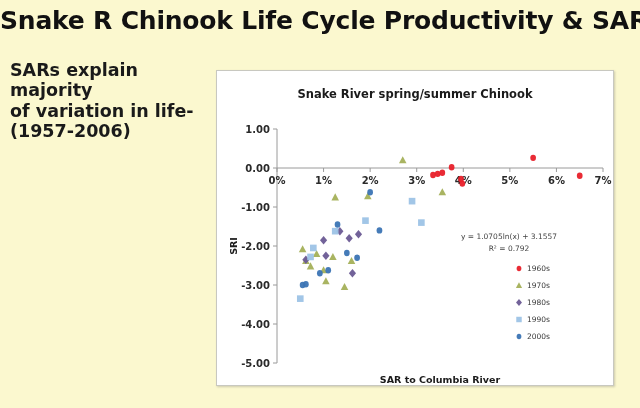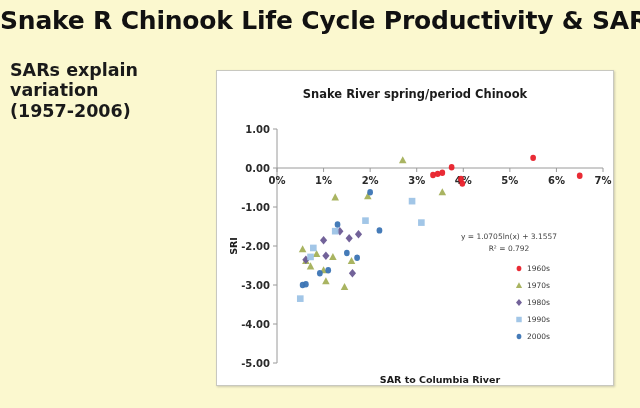--- a/index.html
+++ b/index.html
@@ -82,26 +82,27 @@
   .trend { stroke: #3a3a3a; stroke-width: 1.1; fill: none; }
 </style>
 </head>
 <body>
 
 <div id="slide">
 
   <div id="slide-title">Snake R Chinook Life Cycle Productivity &amp; SARs</div>
 
   <div id="side-note">
-      <div>SARs explain variation</div>
+      <div>SARs explain majority</div>
+      <div>of variation in life-</div>
       <div>(1957-2006)</div>
     </div>
 
   <div id="chart-panel">
-    <div id="chart-title">Snake River spring/period Chinook</div>
+    <div id="chart-title">Snake River spring/summer Chinook</div>
     <svg class="plot-svg" id="plot" width="396" height="314">
         <line x1="60" y1="58" x2="60" y2="292" class="axis-line"></line>
         <line x1="60" y1="97" x2="386" y2="97" class="axis-line"></line>
         <line x1="56" y1="58" x2="60" y2="58" class="tick-mark"></line>
         <text x="53" y="61.6" text-anchor="end" class="tick-label">1.00</text>
         <line x1="56" y1="97" x2="60" y2="97" class="tick-mark"></line>
         <text x="53" y="100.6" text-anchor="end" class="tick-label">0.00</text>
         <line x1="56" y1="136" x2="60" y2="136" class="tick-mark"></line>
         <text x="53" y="139.6" text-anchor="end" class="tick-label">-1.00</text>
         <line x1="56" y1="175" x2="60" y2="175" class="tick-mark"></line>

